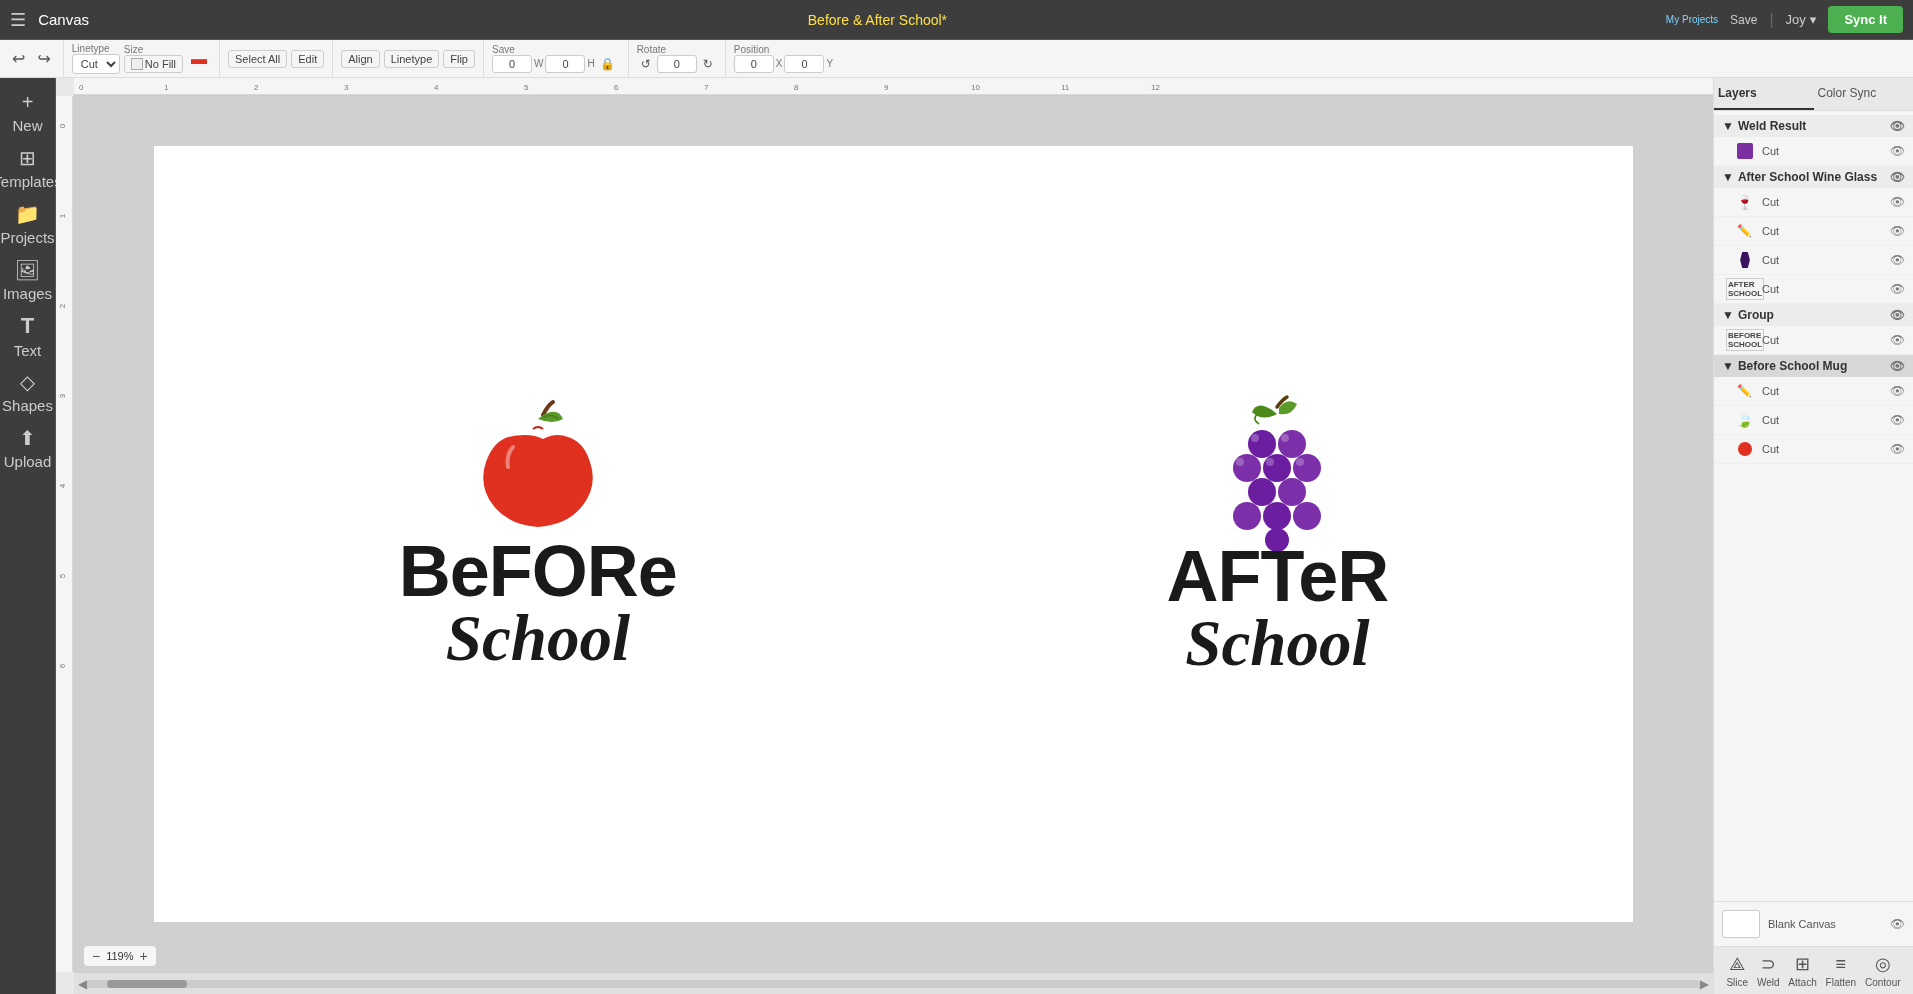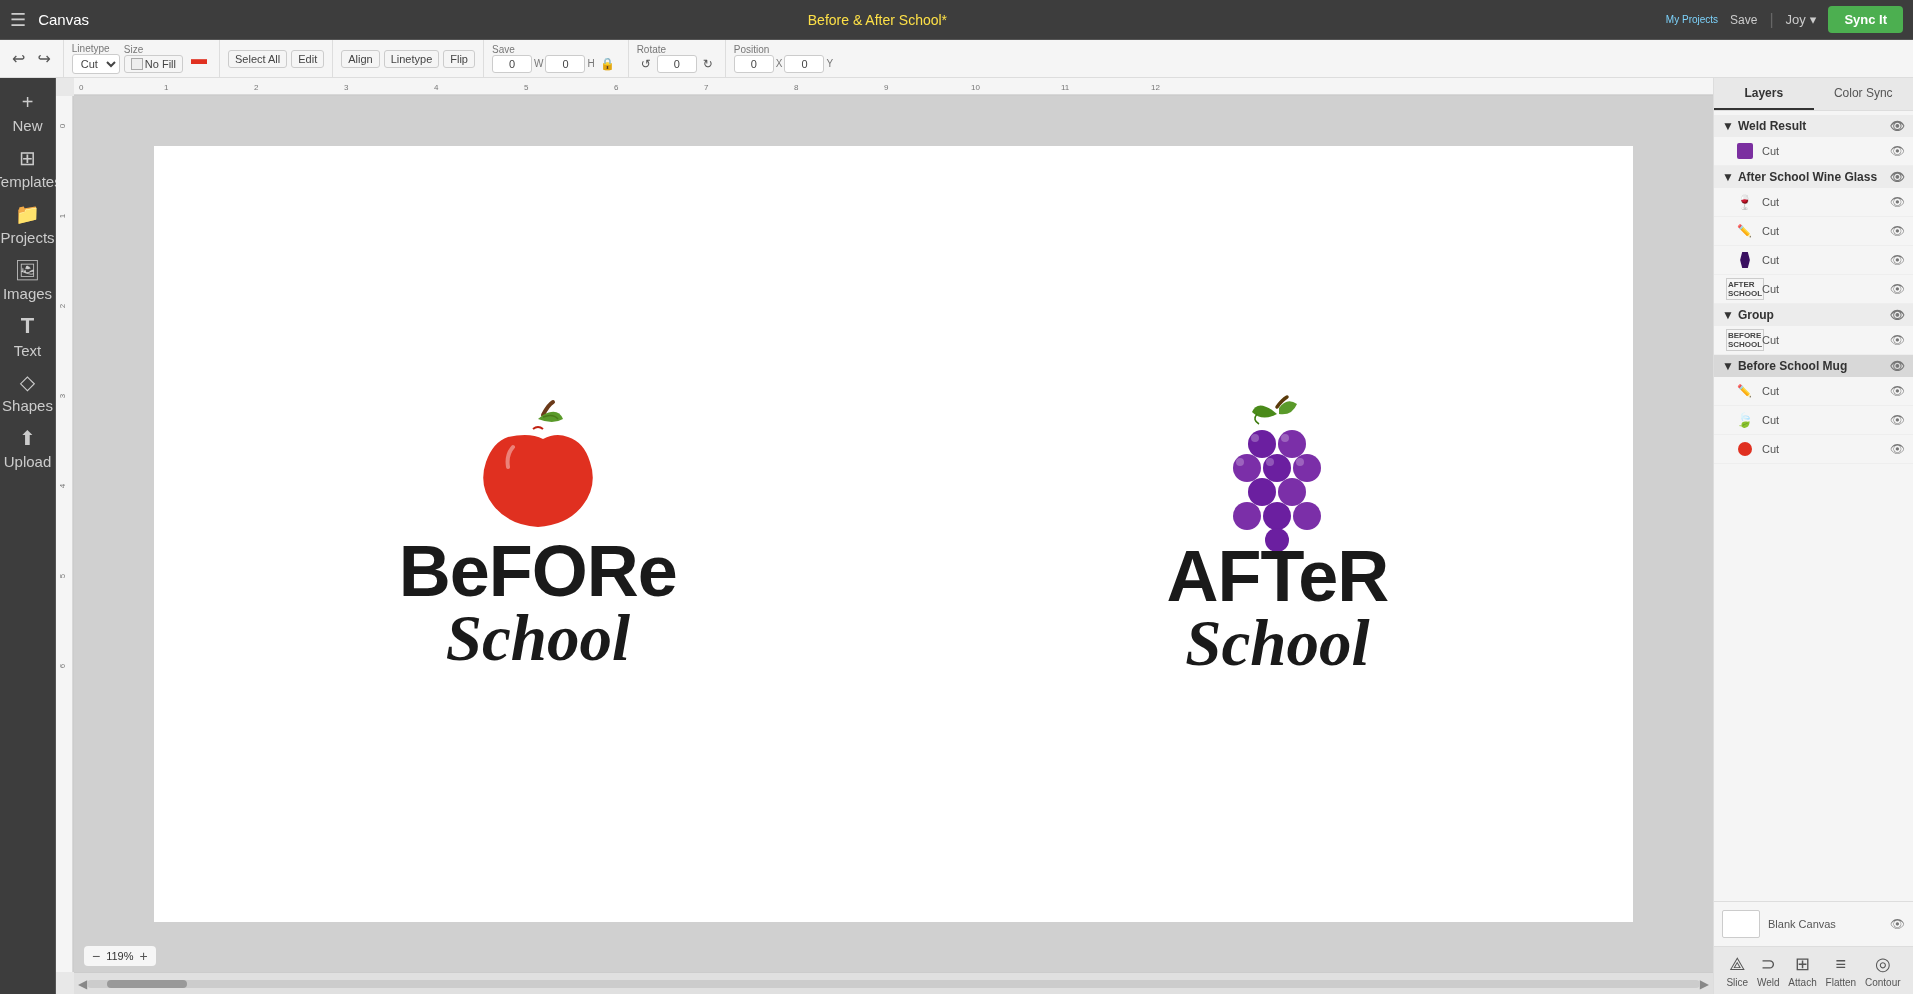--- a/index.html
+++ b/index.html
@@ -238,21 +238,21 @@
       flex-direction: column;
       border-left: 1px solid #ddd;
     }
     #right-panel-tabs {
       display: flex;
       background: #e8e8e8;
       border-bottom: 1px solid #ddd;
     }
     .rpanel-tab {
       flex: 1;
-      text-align: center;
+      text-align: left;
       padding: 8px 4px;
       font-size: 12px;
       color: #555;
       cursor: pointer;
       border-bottom: 2px solid transparent;
     }
     .rpanel-tab.active {
       border-bottom: 2px solid #333;
       color: #333;
       font-weight: 600;

